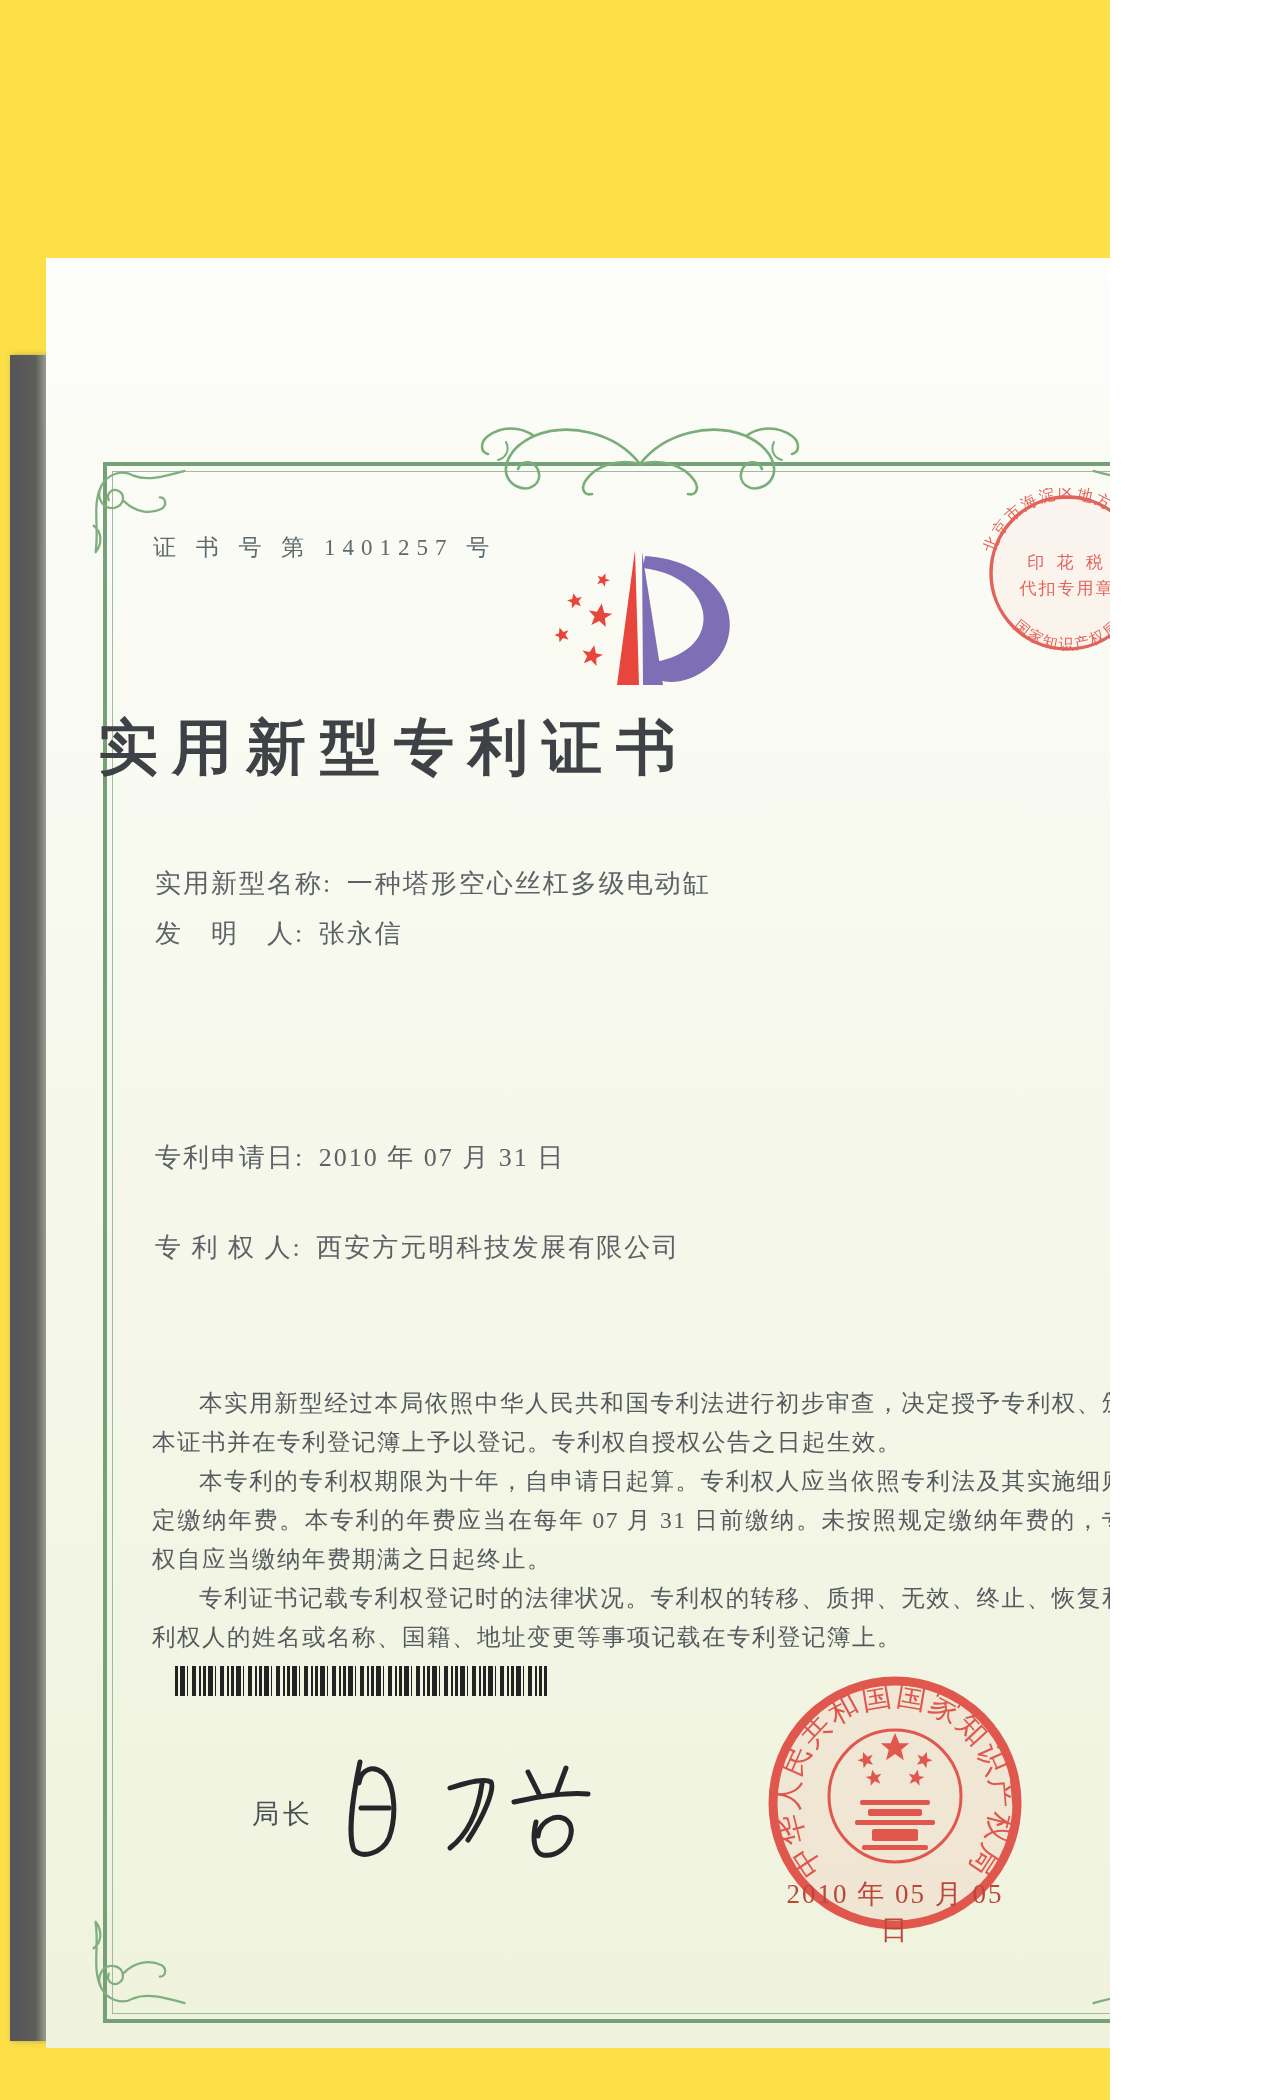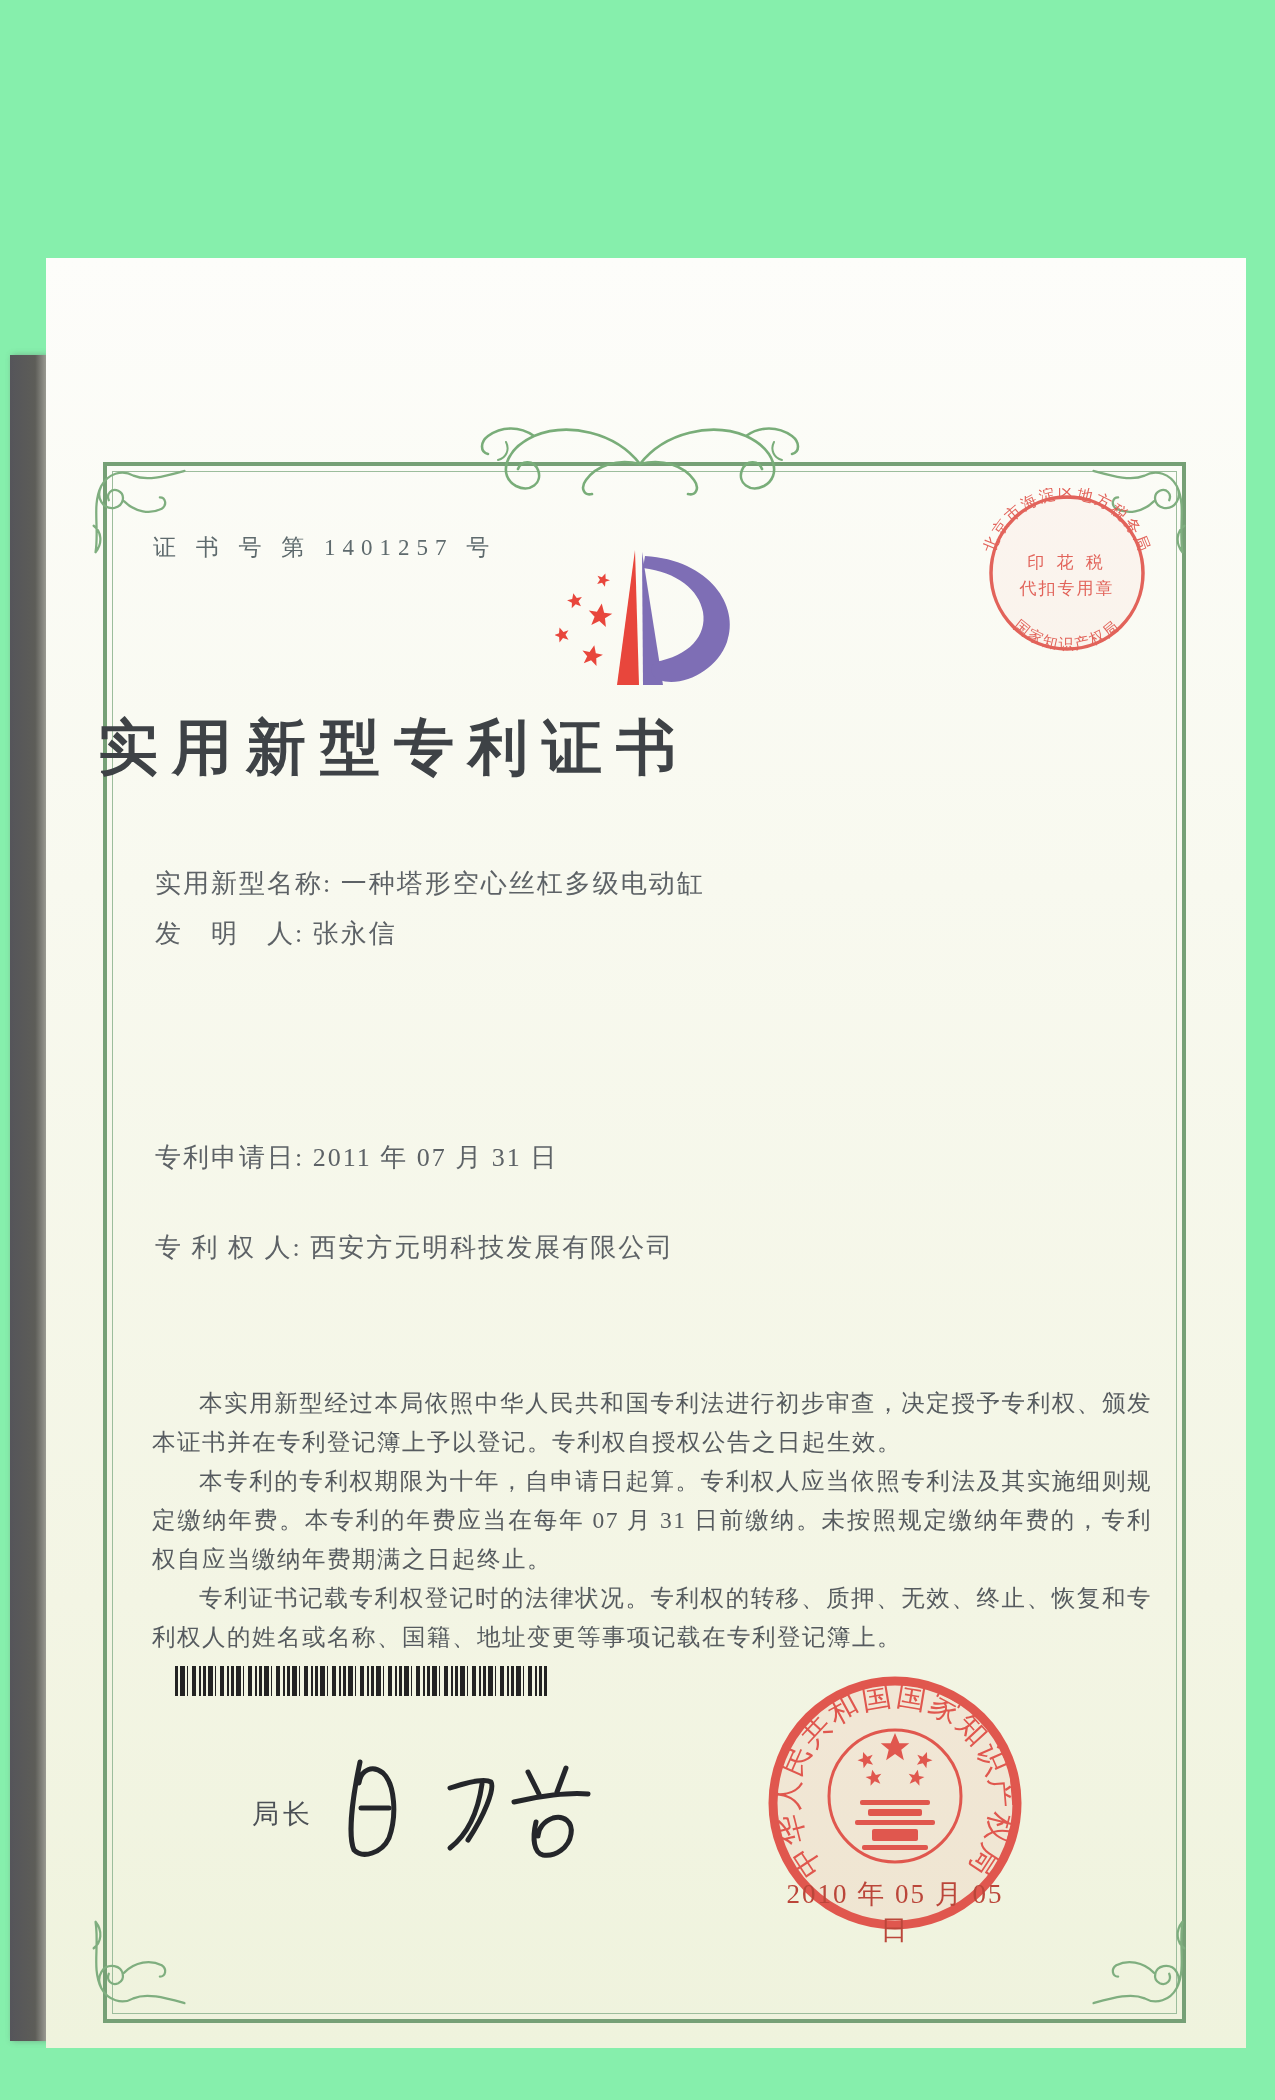--- a/index.html
+++ b/index.html
@@ -1,16 +1,16 @@
 <!DOCTYPE html>
 <html><head>
 <meta charset="utf-8">
 <style>
   html,body{margin:0;padding:0;background:#ffffff;}
-  .canvas{position:relative;width:1275px;height:2100px;background:#86efac;overflow:hidden;
+  .canvas{position:relative;width:1110px;height:2100px;background:#fde047;overflow:hidden;
           font-family:"Liberation Serif","DejaVu Serif",serif;}
   .dark-band{position:absolute;left:10px;top:355px;width:36px;height:1686px;
              background:linear-gradient(90deg,#55555a 0%,#5d5d58 70%,#9a9a92 100%);
              box-shadow:2px 0 6px rgba(90,90,90,.45);}
   .page{position:absolute;left:46px;top:258px;width:1200px;height:1790px;
         background:linear-gradient(180deg,#fdfdfa 0%,#f8f9ef 35%,#f3f5e4 75%,#eff3dd 100%);}
   
   .frame-outer{position:absolute;left:103px;top:462px;width:1075px;height:1553px;
                border:4px solid #76a076;}
   .frame-inner{position:absolute;left:5px;top:5px;right:5px;bottom:5px;border:1px solid #9cbd9c;}
@@ -21,21 +21,21 @@
   .orn-bl{left:88px;top:1918px;}
   .orn-br{left:1086px;top:1918px;transform:scaleX(-1);}
   .dragons{position:absolute;left:410px;top:408px;width:460px;height:104px;color:#79ad79;}
   .cert-no{position:absolute;left:153px;top:532px;font-size:23px;letter-spacing:7px;
            color:#5e6a6d;}
   .logo{position:absolute;left:555px;top:538px;width:200px;height:168px;}
   .title{position:absolute;left:98px;top:708px;width:1060px;
          font-size:60px;font-weight:600;letter-spacing:14px;color:#3e4246;}
   .tax-stamp{position:absolute;left:982px;top:488px;width:170px;height:170px;opacity:.92;}
   .field{position:absolute;left:155px;font-size:26px;color:#5d6266;letter-spacing:2px;}
-  .field .lbl{}
+  .field .lbl{margin-right:6px;}
   .f0{top:866px;} .f1{top:916px;} .f2{top:1050px;} .f3{top:1140px;} .f4{top:1230px;} .f5{top:1316px;}
   .paras{position:absolute;left:152px;top:1384px;width:1000px;font-size:23.5px;line-height:39px;
          color:#565b5f;text-align:justify;letter-spacing:1.5px;}
   .paras p{margin:0;text-indent:2em;}
   .barcode{position:absolute;left:175px;top:1666px;width:372px;height:30px;
     background:repeating-linear-gradient(90deg,
       #232323 0 3px, transparent 3px 5px,
       #232323 5px 10px, transparent 10px 12px,
       #232323 12px 13px, transparent 13px 17px,
       #232323 17px 21px, transparent 21px 24px,
@@ -133,21 +133,21 @@
   <div class="field f0">
     <span class="lbl">实用新型名称:</span>
     <span class="val">一种塔形空心丝杠多级电动缸</span>
   </div>
   <div class="field f1">
     <span class="lbl">发　明　人:</span>
     <span class="val">张永信</span>
   </div>
   <div class="field f3">
     <span class="lbl">专利申请日:</span>
-    <span class="val">2011 年 07 月 31 日</span>
+    <span class="val">2010 年 07 月 31 日</span>
   </div>
   <div class="field f4">
     <span class="lbl">专 利 权 人:</span>
     <span class="val">西安方元明科技发展有限公司</span>
   </div>
 
   <div class="paras">
     <p>本实用新型经过本局依照中华人民共和国专利法进行初步审查，决定授予专利权、颁发本证书并在专利登记簿上予以登记。专利权自授权公告之日起生效。</p>
     <p>本专利的专利权期限为十年，自申请日起算。专利权人应当依照专利法及其实施细则规定缴纳年费。本专利的年费应当在每年 07 月 31 日前缴纳。未按照规定缴纳年费的，专利权自应当缴纳年费期满之日起终止。</p>
     <p>专利证书记载专利权登记时的法律状况。专利权的转移、质押、无效、终止、恢复和专利权人的姓名或名称、国籍、地址变更等事项记载在专利登记簿上。</p>

